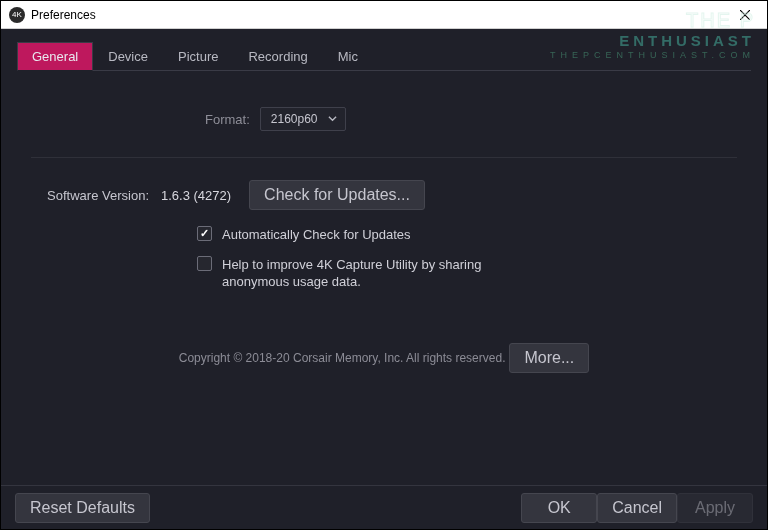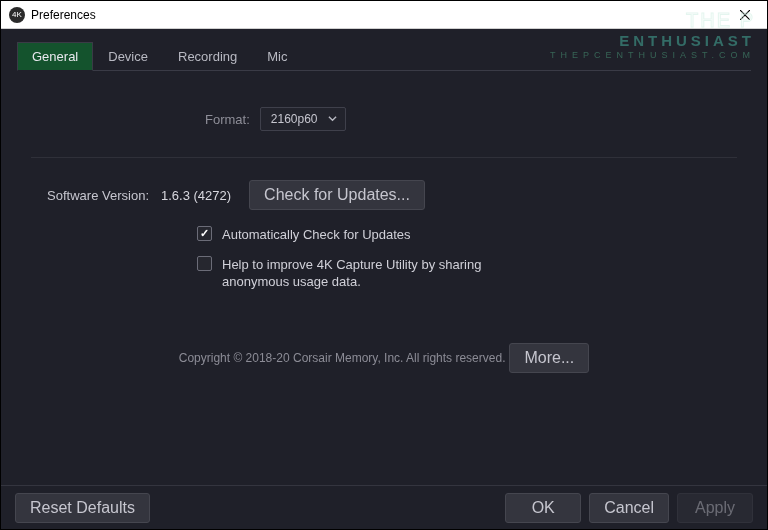--- a/index.html
+++ b/index.html
@@ -17,21 +17,21 @@
   .watermark { position: absolute; top: 8px; right: 12px; text-align: right; pointer-events:none; z-index:5; opacity:0.55;}
   .watermark .line1 { color:#dff6ec; font-size:20px; letter-spacing:2px; font-weight:300;}
   .watermark .line1 .outline { -webkit-text-stroke:1px #cfeee2; color:transparent; font-weight:400;}
   .watermark .line2 { color:#4a9; font-size:15px; letter-spacing:4px; font-weight:bold;}
   .watermark .line3 { color:#4a9b7a; font-size:9px; letter-spacing:5px; margin-top:1px;}
 
   
   .tabs-wrap { padding: 12px 16px 0 16px; }
   .tabs { display: flex; border-bottom: 1px solid #3a3b46; }
   .tab { padding: 6px 14px; font-size: 13px; color: #b8b9c2; cursor: pointer; border:1px solid transparent; border-bottom:none; position:relative; top:1px;}
-  .tab.active { background: #14532d; color: #e8e8ee; border-color:#3a3b46; border-bottom:1px solid #1f2029;}
+  .tab.active { background: #be185d; color: #e8e8ee; border-color:#3a3b46; border-bottom:1px solid #1f2029;}
 
   
   .content { padding: 36px 30px 10px 30px; color: #c6c6cf; font-size: 13px; }
 
   .row { display: flex; align-items: center; margin-bottom: 14px; }
   .label-col { width: 130px; text-align: right; padding-right: 12px; color: #a9a9b3; font-size:13px;}
   .field-col { flex: 1; display:flex; align-items:center;}
 
   .checkbox { width: 15px; height: 15px; border: 1px solid #6b6c78; border-radius: 2px; margin-right: 10px; display:flex; align-items:center; justify-content:center; flex-shrink:0; background:#26272f;}
   .checkbox.checked::after { content:"✓"; color:#fff; font-size:11px; line-height:1; font-weight:bold;}
@@ -50,21 +50,21 @@
 
   .btn { display:inline-flex; align-items:center; justify-content:center; padding:5px 14px; border:1px solid #45464f; border-radius:3px; background:#34353e; color:#c6c6cf; font-size:16px; cursor:pointer; }
   .btn.disabled { opacity:0.45; }
 
   .check-line { display:flex; align-items:flex-start; margin-left:142px; margin-bottom:12px; max-width:420px;padding-left:24px;}
   .check-line .txt { line-height:1.35; color:#d0d0d8;}
 
   .copyright-row { display:flex; align-items:center; justify-content:center; gap:4px; margin-top:52px; color:#8c8c96; font-size:12px;}
 
   
-  .footer { position:absolute; left:0; right:0; bottom:0; height:44px; border-top:1px solid #34353f; display:flex; align-items:center; padding:0 14px; gap:8px; background:#1f2029;}
+  .footer { position:absolute; left:0; right:0; bottom:0; height:44px; border-top:1px solid #34353f; display:flex; align-items:center; padding:0 14px; background:#1f2029;}
   .footer .spacer { flex:1; }
   .footer .btn { min-width:76px; justify-content:center;}
 </style>
 </head>
 <body>
 
 <div class="titlebar">
   <div class="app-icon">4K</div>
   <div class="title">Preferences</div>
   <div class="spacer"></div>
@@ -79,20 +79,21 @@
 <div class="watermark">
   <div class="line1"><span class="outline">THE</span> <span class="outline">P</span></div>
   <div class="line2">ENTHUSIAST</div>
   <div class="line3">THEPCENTHUSIAST.COM</div>
 </div>
 
 <div class="tabs-wrap">
   <div class="tabs">
     <div class="tab active">General</div>
     <div class="tab">Device</div>
+    <div class="tab">Picture</div>
     <div class="tab">Recording</div>
     <div class="tab">Mic</div>
   </div>
 </div>
 
 <div class="content">
 
 
   <div class="row">
     <div class="label-col"></div>

